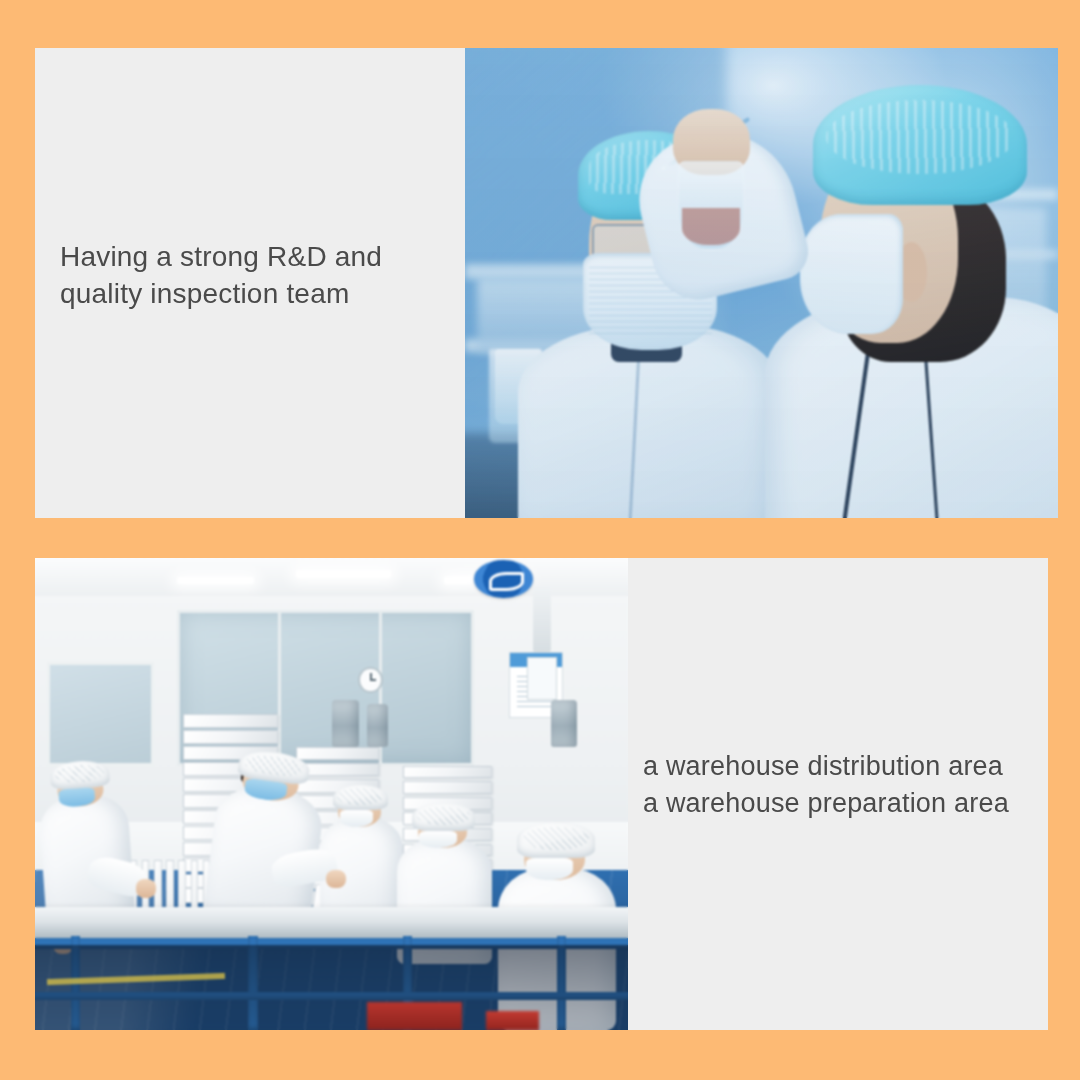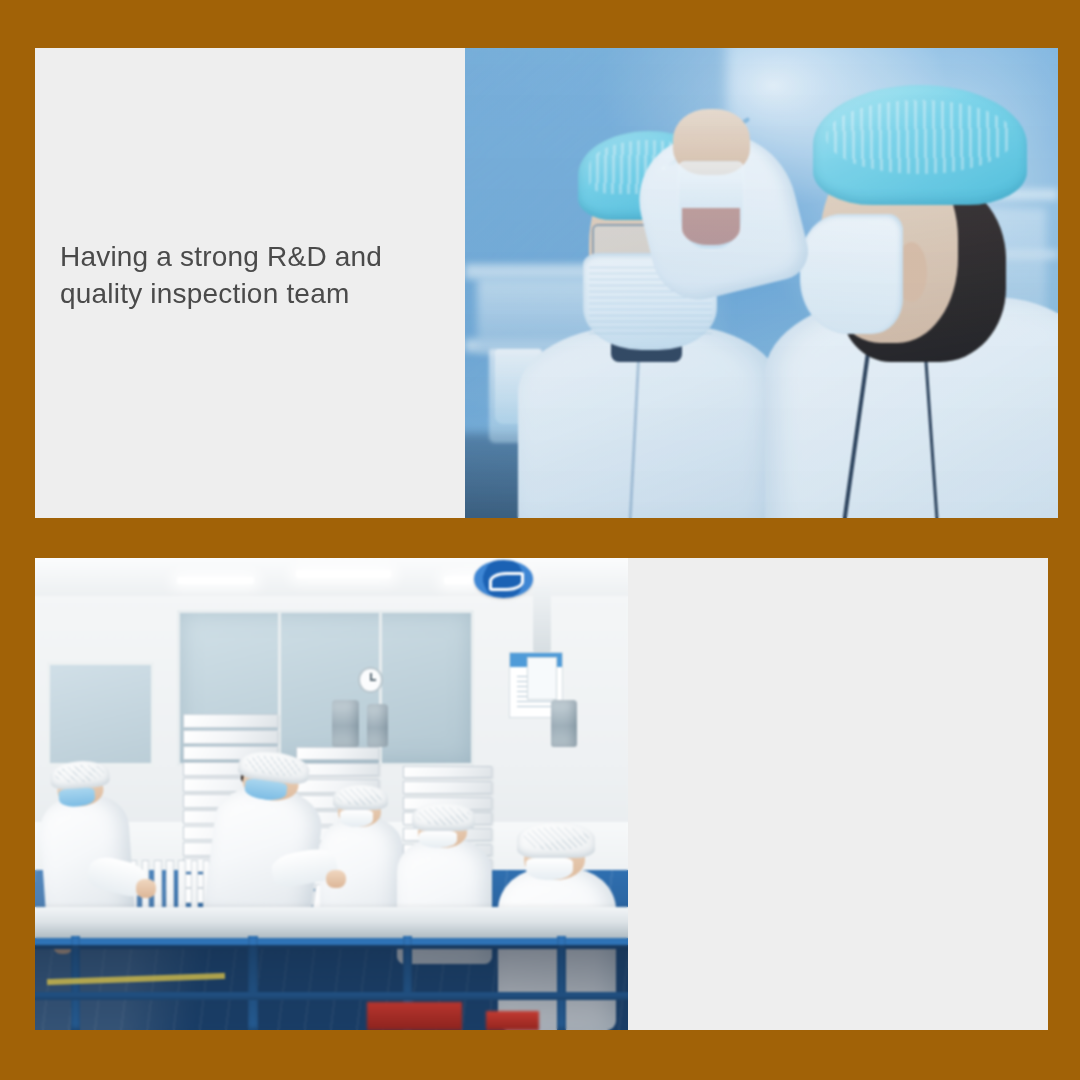--- a/index.html
+++ b/index.html
@@ -4,21 +4,21 @@
 <title>Facility Showcase</title>
 <style>
   * { margin:0; padding:0; box-sizing:border-box; }
   html,body{ background:#ffffff; }
   body{
     width:1080px; height:1080px;
     font-family:"Liberation Sans","DejaVu Sans",sans-serif;
     overflow:hidden; position:relative;
   }
 
-  .page{ position:absolute; inset:0; background:#a16207; }
+  .page{ position:absolute; inset:0; background:#fdba74; }
 
   
   .section-one{
     position:absolute; left:35px; top:48px;
     width:1023px; height:470px;
     background:#eeeeee;
   }
   .caption-one{
     position:absolute; left:25px; top:190px;
     width:405px;
@@ -699,15 +699,17 @@
         <div class="pk-legbar h2"></div>
         <div class="pk-dark"></div>
         <div class="pk-yellow"></div>
         <div class="pk-red"></div>
         <div class="pk-red2"></div>
 
         <div class="photo-blur"></div>
       </div>
     </div>
 
+    <div class="caption-two">a warehouse distribution area
+a warehouse preparation area</div>
   </div>
 
 </div>
 
 </body></html>

